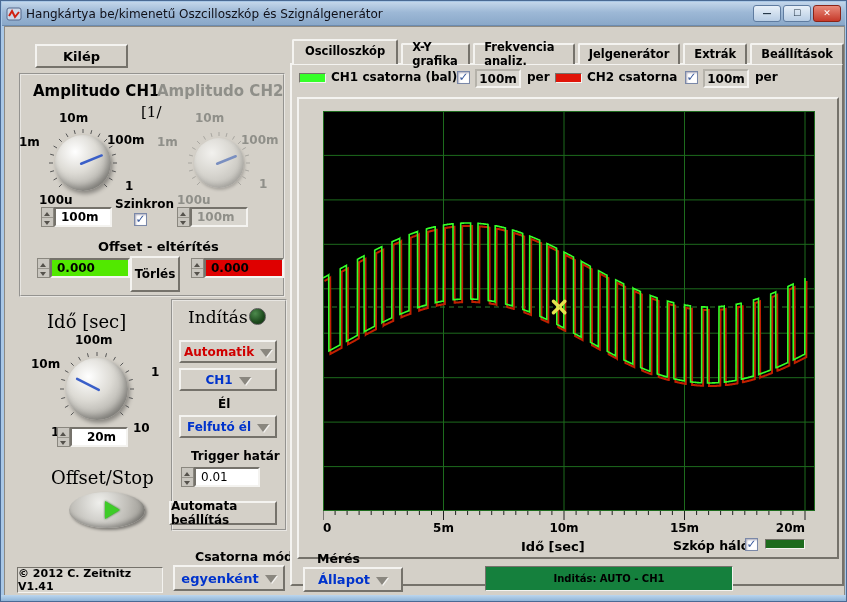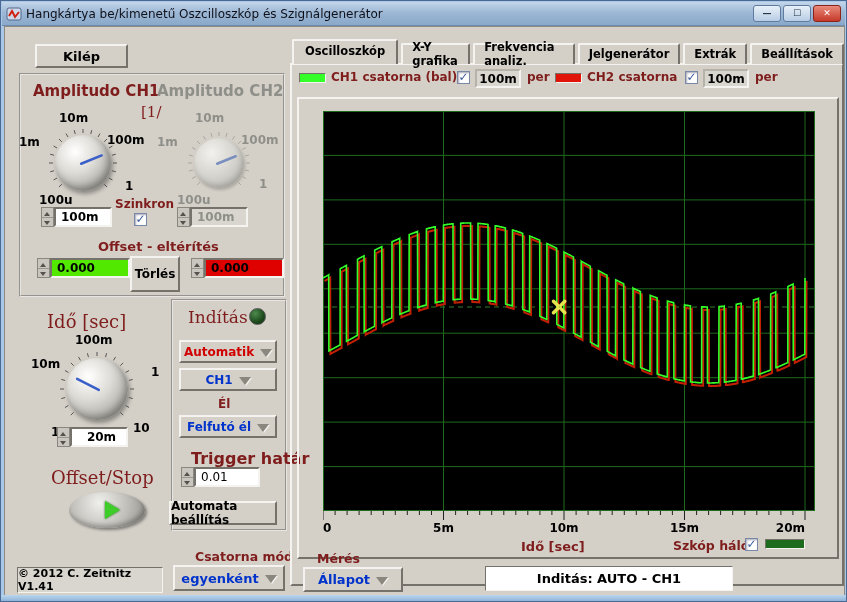--- a/index.html
+++ b/index.html
@@ -13,21 +13,21 @@
   #titlebar .ttl{font-size:12px;color:#101018;margin-left:4px;white-space:nowrap;}
   #appicon{width:16px;height:16px;margin-left:4px;flex:0 0 auto;}
   #winbtns{position:absolute;right:4px;top:3px;display:flex;gap:2px;}
   .wbtn{width:26px;height:15px;border:1px solid #5f7ca0;border-radius:3px;
     background:linear-gradient(#e8f0f8,#b8cde4);display:flex;align-items:center;justify-content:center;
     font-size:9px;color:#234;font-weight:bold;line-height:1;}
   .wbtn.close{background:linear-gradient(#e88a7a,#c6392a);border-color:#8a2418;color:#fff;}
   
   #client{position:absolute;left:3px;top:25px;width:841px;height:570px;background:#d4d0c8;
     border:1px solid #8e8a82;box-sizing:border-box;}
-  .lbl{position:absolute;white-space:nowrap;color:#7f1d1d;}
+  .lbl{position:absolute;white-space:nowrap;color:#000000;}
   .b{font-weight:bold;}
   .grey{color:#8f8f89 !important;}
   
   .raised{background:#d4d0c8;border:2px solid;border-color:#f4f3f0 #75726b #75726b #f4f3f0;box-sizing:border-box;}
   .sunken{background:#fff;border:2px solid;border-color:#75726b #f4f3f0 #f4f3f0 #75726b;box-sizing:border-box;}
   .etch{border:2px groove #e8e6e2;box-sizing:border-box;}
   .btn{display:flex;align-items:center;justify-content:center;cursor:default;}
   
   #exit-btn{position:absolute;left:30px;top:17px;width:93px;height:24px;font-size:13px;font-weight:bold;}
   #amp-panel{position:absolute;left:14px;top:46px;width:266px;height:224px;}
@@ -78,23 +78,23 @@
   .scalebox{position:absolute;width:46px;height:19px;background:#d9d6cf;
       border:2px solid;border-color:#b5b2aa #f4f3f0 #f4f3f0 #b5b2aa;box-sizing:border-box;
       display:flex;align-items:center;justify-content:center;font-size:12px;font-weight:bold;}
   #scope-bezel{position:absolute;left:292px;top:70px;width:542px;height:462px;
       border:2px solid;border-color:#f4f3f0 #75726b #75726b #f4f3f0;box-sizing:border-box;}
   #plot{position:absolute;left:318px;top:84px;width:492px;height:400px;background:#000;}
   #plot svg{position:absolute;left:0;top:0;}
   #ruler{position:absolute;left:318px;top:484px;width:492px;height:12px;}
   .xtick{position:absolute;top:494px;font-size:12px;font-weight:bold;white-space:nowrap;}
   #xlabel{position:absolute;left:516px;top:512px;font-size:13px;font-weight:bold;}
-  #statusrow-status{position:absolute;left:480px;top:539px;width:246px;height:23px;background:#ffffff;
+  #statusrow-status{position:absolute;left:480px;top:539px;width:246px;height:23px;background:#15803d;
       border:1px solid;border-color:#75726b #f4f3f0 #f4f3f0 #75726b;display:flex;align-items:center;justify-content:center;
-      font-size:13px;font-weight:bold;}
+      font-size:10px;font-weight:bold;}
   
   #bottomstrip{position:absolute;left:0;bottom:0;width:100%;height:6px;background:linear-gradient(#bcd6ee,#8fb4d8);}
 </style>
 </head>
 <body>
 
 <div id="win">
 
   <div id="titlebar">
     <svg id="appicon" viewBox="0 0 16 16">
@@ -254,21 +254,21 @@
     </div>
     <div class="dd raised" style="left:174px;top:341px;width:98px;height:23px;color:#0033cc;">
       <span>CH1</span>
         <span class="arr"></span>
     </div>
     <span class="lbl b" style="left:213px;top:370px;font-size:12px;">Él</span>
     <div class="dd raised" style="left:174px;top:388px;width:98px;height:23px;color:#0033cc;text-align:right;">
       <span>Felfutó él</span>
         <span class="arr"></span>
     </div>
-    <span class="lbl b" style="left:186px;top:422px;font-size:16px;">Trigger határ</span>
+    <span class="lbl b" style="left:186px;top:422px;font-size:12px;">Trigger határ</span>
     <span class="spin" style="left:176px;top:440px;">
         <i class="up"></i>
         <i class="dn"></i>
       </span>
     <div class="field sunken" style="left:189px;top:440px;width:66px;height:20px;font-weight:normal;">0.01</div>
     <div class="raised btn" style="position:absolute;left:164px;top:474px;width:108px;height:24px;font-size:12px;font-weight:bold;">Automata beállítás</div>
 
     <span class="lbl serif" style="left:46px;top:440px;font-size:18px;">Offset/Stop</span>
     <div id="startstop-btn">
         <span class="play"></span>

